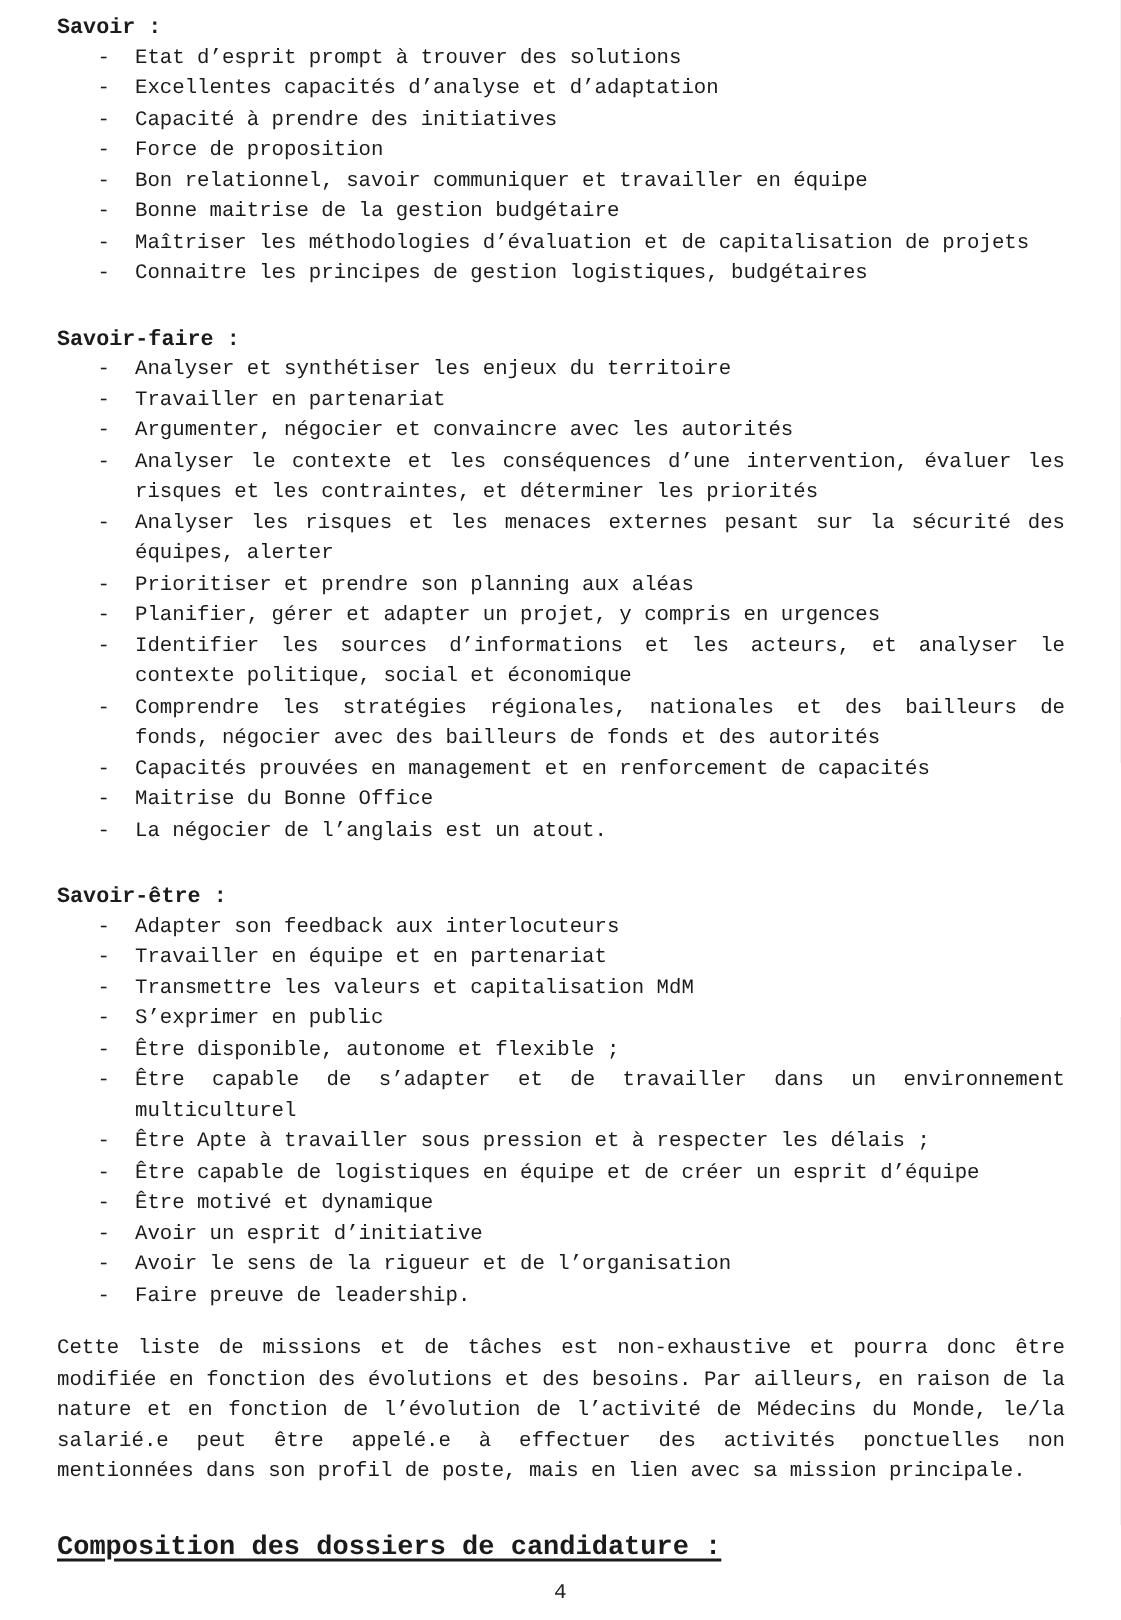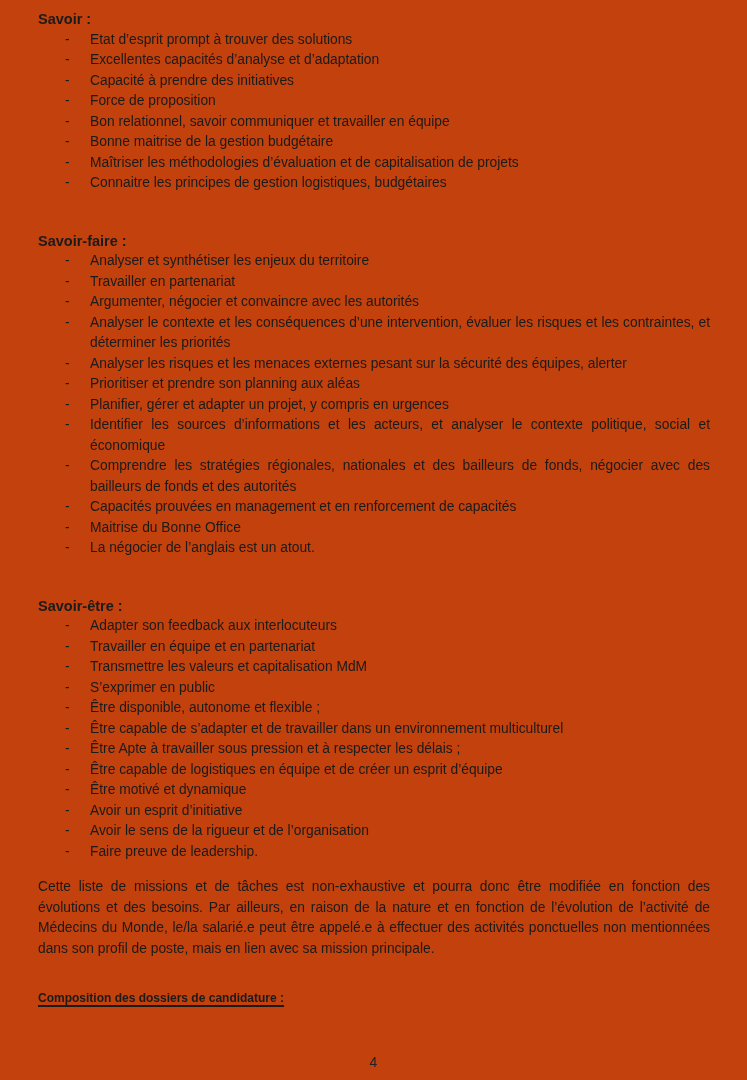--- a/index.html
+++ b/index.html
@@ -1,30 +1,30 @@
 <!DOCTYPE html>
 <html><head>
 <meta charset="utf-8">
 <style>
   html, body { margin: 0; padding: 0; background: #e8e8e8; }
   .page {
     position: relative;
     width: 747px;
     height: 1080px;
     margin: 0 auto;
-    background: #c2410c;
+    background: #ffffff;
     box-sizing: border-box;
     padding: 9px 37px 0 38px;
-    font-family: Liberation Sans, sans-serif;
+    font-family: Liberation Mono, monospace;
     font-size: 13.8px;
     line-height: 20.5px;
     color: #1b1b1b;
     overflow: hidden;
   }
-  .skills-section + .skills-section { margin-top: 37px; }
+  .skills-section + .skills-section { margin-top: 23px; }
   .section-heading {
     font-size: 14.5px;
     font-weight: bold;
     margin: 0;
     line-height: 20.5px;
   }
   .list-item {
     display: flex;
     padding-left: 27px;
   }
@@ -35,21 +35,21 @@
   .item-text {
     flex: 1;
     text-align: justify;
   }
   .para {
     margin: 15px 0 0 0;
     text-align: justify;
   }
   .comp-heading {
     margin-top: 29px;
-    font-size: 12px;
+    font-size: 18px;
     font-weight: bold;
   }
   .comp-heading span {
     text-decoration: underline;
     text-underline-offset: 3px;
     text-decoration-thickness: 1.5px;
   }
   .page-number {
     position: absolute;
     left: 0;

